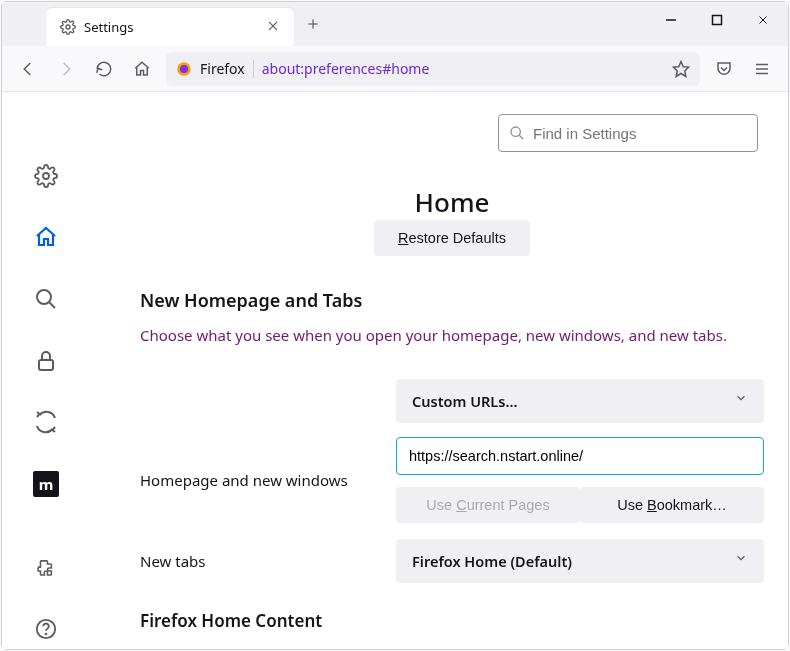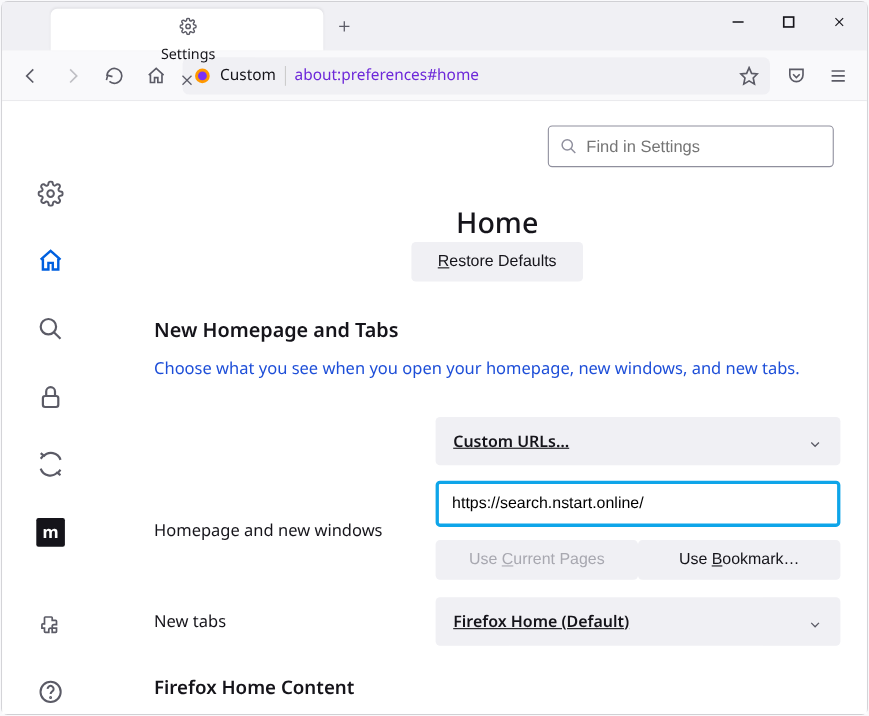--- a/index.html
+++ b/index.html
@@ -34,21 +34,20 @@
       display: flex;
       align-items: center;
       gap: 8px;
       background: #fff;
       padding: 8px 12px 8px 14px;
       margin: 6px 0 0 44px;
       border-radius: 6px 6px 0 0;
       width: 248px;
       height: 38px;
       box-shadow: 0 -1px 2px rgba(0,0,0,.05);
-      flex-direction: column;
     }
     .tab-label { flex: 1; font-size: 13px; color: #15141a; }
     .tab-close { width: 16px; height: 16px; color: #5b5b66; }
     .newtab-btn { margin-left: 6px; padding: 6px; color: #5b5b66; }
     .wincontrols { position: absolute; right: 2px; top: 0; display: flex; }
     .wc-btn { width: 46px; height: 36px; display: flex; align-items: center; justify-content: center; color: #5b5b66;}
     
     .toolbar {
       height: 46px;
       display: flex;
@@ -111,33 +110,32 @@
     .search-settings input { border:none; outline:none; font-size:15px; flex:1; color:#15141a; background:transparent;}
     .head-row { display:flex; align-items:center; justify-content:space-between; margin-bottom: 32px; flex-direction: column;}
     h1 { font-size: 26px; font-weight: 500; }
     .btn {
       background:#f0f0f4; border:none; padding:10px 18px; font-size:14.5px; border-radius:4px; cursor:pointer;
       color:#15141a; min-width: 156px; text-align:center;
     }
     .btn.disabled { color: #a8a8b0; }
     .btn .u { text-decoration: underline; }
     h2 { font-size: 18px; font-weight: 600; margin-bottom: 12px;}
-    .desc { font-size: 15px; color:#1d4ed8; margin-bottom: 32px; line-height:1.5;}
+    .desc { font-size: 15px; color:#701a75; margin-bottom: 32px; line-height:1.5;}
     .row { display:flex; align-items:center; margin-bottom: 16px; gap: 16px;}
     .row-label { width: 240px; font-size:15px;}
     .row-controls { flex:1; display:flex; flex-direction:column; gap:12px;}
     .select {
-      display:flex; align-items:flex-end; justify-content:space-between;
+      display:flex; align-items:flex-start; justify-content:space-between;
       background:#f0f0f4; padding: 12px 16px; border-radius:4px; font-weight:600; font-size:14.5px;
       width:100%;
-      text-decoration:underline;
     }
     .select .chev { color:#5b5b66; }
     .textfield {
-      width:100%; border:3px solid #0ea5e9; border-radius:4px; padding:10px 12px; font-size:14.5px; outline:none;
+      width:100%; border:1px solid #0ea5e9; border-radius:4px; padding:10px 12px; font-size:14.5px; outline:none;
     }
     .btn-row { display:flex; gap:0; }
     .btn-half { flex:1; }
     h3 { font-size:17px; font-weight:600; margin-top: 26px;}
     svg { display:block; }
   </style>
 </head>
 <body>
 
 <div class="window">
@@ -207,21 +205,21 @@
           <path d="M5 10v10h5v-6h4v6h5V10"></path>
         </svg>
     </div>
     <div class="urlbar">
       <span class="site-icon">
         <svg width="16" height="16" viewBox="0 0 24 24">
             <circle cx="12" cy="12" r="10" fill="#ff9900"></circle>
             <circle cx="12" cy="12" r="6" fill="#7b2ff7"></circle>
           </svg>
       </span>
-      <span class="site-label">Custom</span>
+      <span class="site-label">Firefox</span>
       <span class="sep"></span>
       <span class="addr">about:preferences#home</span>
       <span>
         <svg width="18" height="18" viewBox="0 0 24 24" fill="none" stroke="#5b5b66" stroke-width="2">
             <polygon points="12 2 15 9 22 9.5 17 14.5 18.5 22 12 18 5.5 22 7 14.5 2 9.5 9 9"></polygon>
           </svg>
       </span>
     </div>
     <div class="tb-icon">
       <svg width="18" height="18" viewBox="0 0 24 24" fill="none" stroke="currentColor" stroke-width="2">

